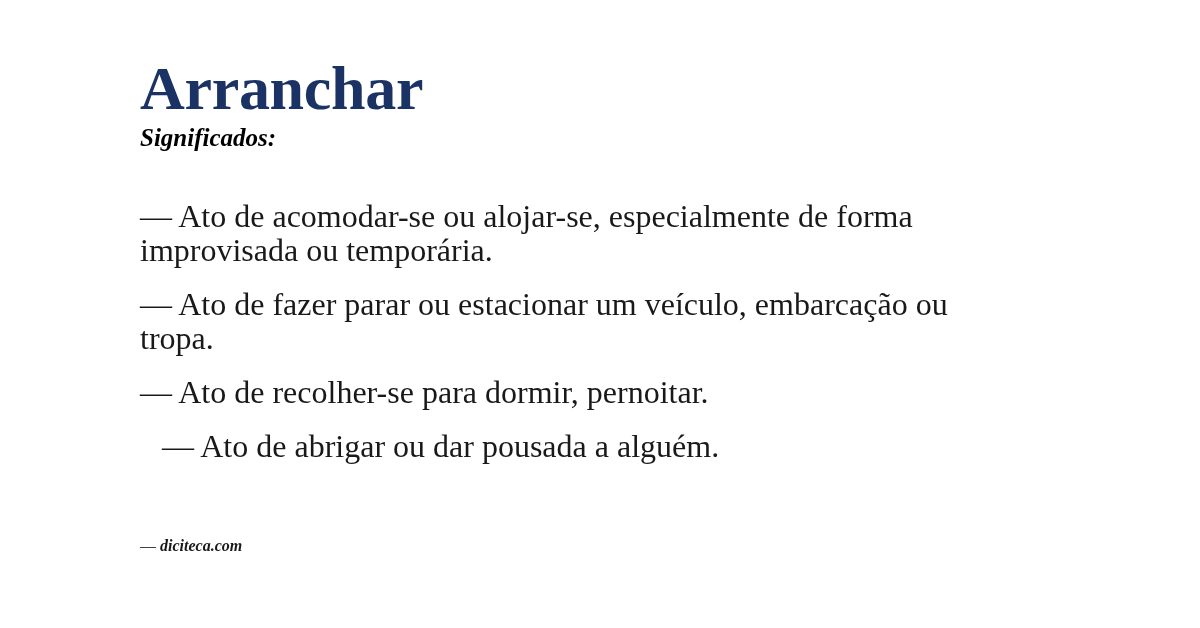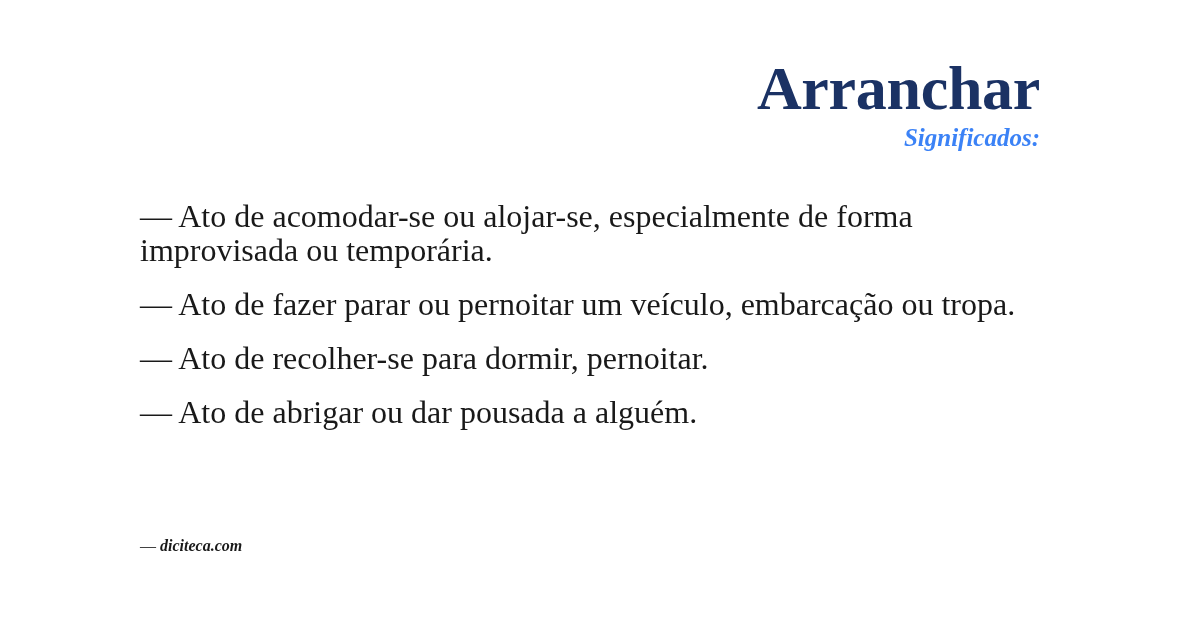--- a/index.html
+++ b/index.html
@@ -20,40 +20,39 @@
     height: 628px;
     box-sizing: border-box;
     padding: 0 140px;
     background: #ffffff;
   }
   .header {
     position: absolute;
     left: 140px;
     top: 56px;
     width: 900px;
-    text-align: right;
   }
   .entry-title {
     margin: 0;
     font-family: "Liberation Serif", "DejaVu Serif", serif;
     font-weight: bold;
     font-size: 62px;
     line-height: 1.04;
     letter-spacing: -0.3px;
     color: #1b3264;
     white-space: nowrap;
   }
   .entry-subtitle {
     margin: 4px 0 0 0;
     font-family: "Liberation Serif", "DejaVu Serif", serif;
     font-weight: bold;
     font-style: italic;
     font-size: 25px;
     line-height: 1.1;
-    color: #3b82f6;
+    color: #000000;
   }
   .definitions {
     position: absolute;
     left: 140px;
     top: 199px;
     width: 880px;
     list-style: none;
     margin: 0;
     padding: 0;
   }
@@ -61,20 +60,21 @@
     font-family: "Liberation Serif", "DejaVu Serif", serif;
     font-weight: normal;
     font-size: 32px;
     line-height: 34px;
     color: #191919;
     margin: 0 0 20px 0;
     text-indent: 0;
   }
   .definition-item:last-child {
     margin-bottom: 0;
+    margin-left: 22px;
   }
   .dash {
     font-family: "Liberation Serif", "DejaVu Serif", serif;
   }
   .source {
     position: absolute;
     left: 140px;
     top: 533px;
     font-family: "Liberation Serif", "DejaVu Serif", serif;
     font-weight: bold;
@@ -99,21 +99,21 @@
     <p class="entry-subtitle">Significados:</p>
   </div>
 
   <ul class="definitions">
     <li class="definition-item">
       <span class="dash">—</span>
       <span>Ato de acomodar-se ou alojar-se, especialmente de forma improvisada ou temporária.</span>
     </li>
     <li class="definition-item">
       <span class="dash">—</span>
-      <span>Ato de fazer parar ou pernoitar um veículo, embarcação ou tropa.</span>
+      <span>Ato de fazer parar ou estacionar um veículo, embarcação ou tropa.</span>
     </li>
     <li class="definition-item">
       <span class="dash">—</span>
       <span>Ato de recolher-se para dormir, pernoitar.</span>
     </li>
     <li class="definition-item">
       <span class="dash">—</span>
       <span>Ato de abrigar ou dar pousada a alguém.</span>
     </li>
   </ul>

